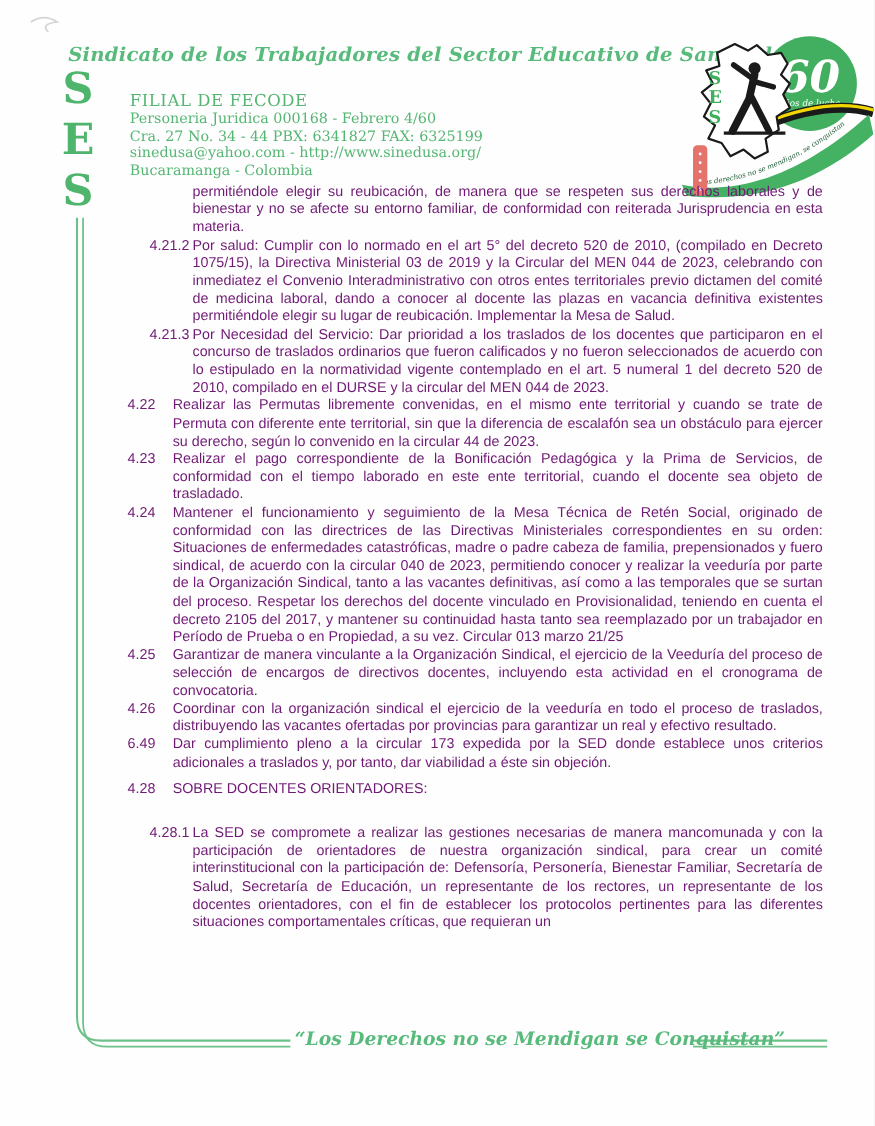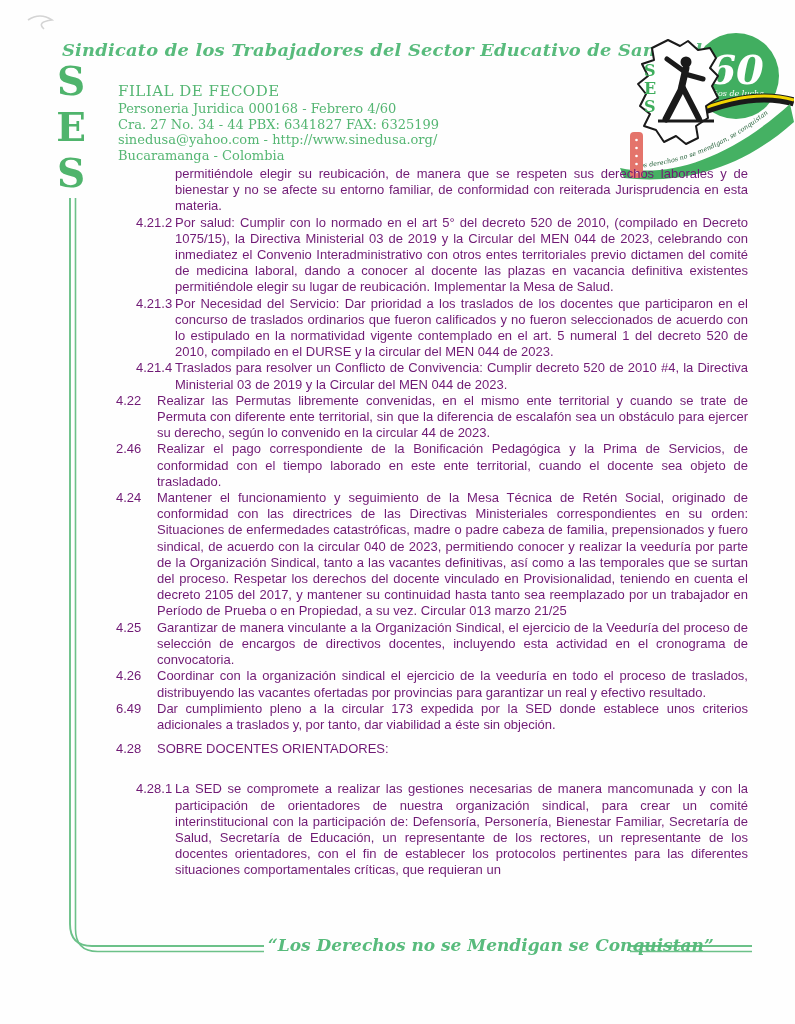--- a/index.html
+++ b/index.html
@@ -130,30 +130,26 @@
       <span>permitiéndole elegir su reubicación, de manera que se respeten sus derechos laborales y de bienestar y no se afecte su entorno familiar, de conformidad con reiterada Jurisprudencia en esta materia.</span>
     </div>
     <div class="para lvl2">
       <span class="num">4.21.2</span>
       <span>Por salud: Cumplir con lo normado en el art 5° del decreto 520 de 2010, (compilado en Decreto 1075/15), la Directiva Ministerial 03 de 2019 y la Circular del MEN 044 de 2023, celebrando con inmediatez el Convenio Interadministrativo con otros entes territoriales previo dictamen del comité de medicina laboral, dando a conocer al docente las plazas en vacancia definitiva existentes permitiéndole elegir su lugar de reubicación. Implementar la Mesa de Salud.</span>
     </div>
     <div class="para lvl2">
       <span class="num">4.21.3</span>
       <span>Por Necesidad del Servicio: Dar prioridad a los traslados de los docentes que participaron en el concurso de traslados ordinarios que fueron calificados y no fueron seleccionados de acuerdo con lo estipulado en la normatividad vigente contemplado en el art. 5 numeral 1 del decreto 520 de 2010, compilado en el DURSE y la circular del MEN 044 de 2023.</span>
     </div>
-    <div class="para lvl2">
-      <span class="num">4.21.4</span>
-      <span>Traslados para resolver un Conflicto de Convivencia: Cumplir decreto 520 de 2010 #4, la Directiva Ministerial 03 de 2019 y la Circular del MEN 044 de 2023.</span>
-    </div>
     <div class="para lvl1">
       <span class="num">4.22</span>
       <span>Realizar las Permutas libremente convenidas, en el mismo ente territorial y cuando se trate de Permuta con diferente ente territorial, sin que la diferencia de escalafón sea un obstáculo para ejercer su derecho, según lo convenido en la circular 44 de 2023.</span>
     </div>
     <div class="para lvl1">
-      <span class="num">2.46</span>
+      <span class="num">4.23</span>
       <span>Realizar el pago correspondiente de la Bonificación Pedagógica y la Prima de Servicios, de conformidad con el tiempo laborado en este ente territorial, cuando el docente sea objeto de trasladado.</span>
     </div>
     <div class="para lvl1">
       <span class="num">4.24</span>
       <span>Mantener el funcionamiento y seguimiento de la Mesa Técnica de Retén Social, originado de conformidad con las directrices de las Directivas Ministeriales correspondientes en su orden: Situaciones de enfermedades catastróficas, madre o padre cabeza de familia, prepensionados y fuero sindical, de acuerdo con la circular 040 de 2023, permitiendo conocer y realizar la veeduría por parte de la Organización Sindical, tanto a las vacantes definitivas, así como a las temporales que se surtan del proceso. Respetar los derechos del docente vinculado en Provisionalidad, teniendo en cuenta el decreto 2105 del 2017, y mantener su continuidad hasta tanto sea reemplazado por un trabajador en Período de Prueba o en Propiedad, a su vez. Circular 013 marzo 21/25</span>
     </div>
     <div class="para lvl1">
       <span class="num">4.25</span>
       <span>Garantizar de manera vinculante a la Organización Sindical, el ejercicio de la Veeduría del proceso de selección de encargos de directivos docentes, incluyendo esta actividad en el cronograma de convocatoria.</span>
     </div>

